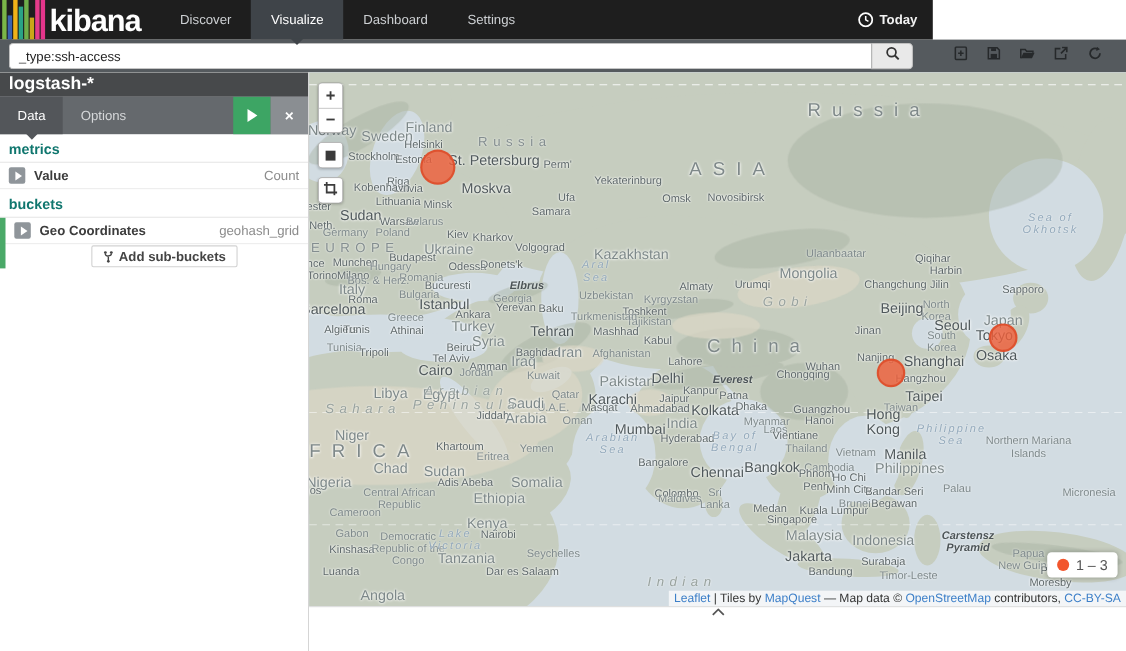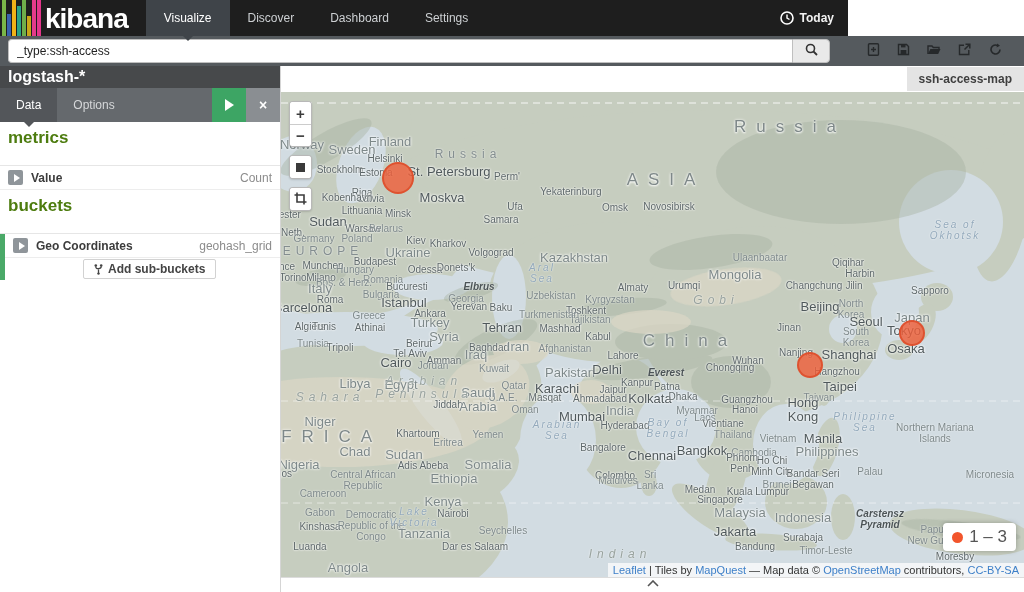--- a/index.html
+++ b/index.html
@@ -47,21 +47,21 @@
   .side-tab.active{background:#53565a;color:#fff;}
   .tab-caret{position:absolute;left:50%;bottom:-5px;margin-left:-6px;width:0;height:0;
              border-left:6px solid transparent;border-right:6px solid transparent;
              border-top:6px solid #53565a;z-index:4;}
   .apply-btn{margin-left:auto;width:34px;background:#3da564;display:flex;align-items:center;
              justify-content:center;cursor:pointer;color:#fff;}
   .discard-btn{width:34px;background:#8a8e92;display:flex;align-items:center;
              justify-content:center;cursor:pointer;color:#fff;font-weight:bold;font-size:14px;}
   .play-tri{width:0;height:0;border-top:6px solid transparent;border-bottom:6px solid transparent;
             border-left:9px solid #fff;}
-  .section-h{font-size:17px;font-weight:bold;color:#4d7c0f;padding:6px 8px 17px;border-bottom:1px solid #e6e6e6;}
+  .section-h{font-size:13px;font-weight:bold;color:#0f766e;padding:6px 8px 4px;border-bottom:1px solid #e6e6e6;}
   .agg-row{display:flex;align-items:center;height:24px;padding:0 8px;border-bottom:1px solid #ededed;}
   .toggle-ic{width:15px;height:15px;background:#8f959a;border-radius:2px;display:flex;
              align-items:center;justify-content:center;cursor:pointer;flex:0 0 15px;}
   .toggle-tri{width:0;height:0;border-top:4px solid transparent;border-bottom:4px solid transparent;
               border-left:6px solid #fff;margin-left:2px;}
   .agg-label{font-size:12px;font-weight:bold;color:#3c3c3c;margin-left:8px;}
   .agg-value{margin-left:auto;font-size:12px;color:#8c8c8c;}
   .bucket-group{position:relative;}
   .bucket-group:before{content:"";position:absolute;left:0;top:0;bottom:0;width:5px;background:#4aa968;}
   .addsub-row{height:22px;display:flex;align-items:center;}
@@ -98,21 +98,21 @@
   .map-controls{position:absolute;left:8px;top:9px;z-index:10;}
   .zbox{width:23px;background:#fff;border:1px solid rgba(0,0,0,.28);border-radius:4px;
         box-shadow:0 1px 2px rgba(0,0,0,.15);margin-bottom:8px;overflow:hidden;}
   .zbtn{height:22px;display:flex;align-items:center;justify-content:center;font-size:15px;
         font-weight:bold;color:#3c3c3c;cursor:pointer;background:#fff;}
   .zbtn + .zbtn{border-top:1px solid #ccc;}
   .fit-sq{width:9px;height:9px;background:#3a3a3a;}
   .legend{position:absolute;right:8px;bottom:26px;background:#fff;border-radius:4px;
           box-shadow:0 0 5px rgba(0,0,0,.25);padding:4px 9px;display:flex;align-items:center;z-index:10;}
   .legend-dot{width:11px;height:11px;border-radius:50%;background:#f2552c;margin-right:6px;}
-  .legend-text{font-size:17px;color:#555;}
+  .legend-text{font-size:13px;color:#555;}
   .attribution{position:absolute;right:0;bottom:0;background:rgba(255,255,255,.72);
                font-size:11px;color:#333;padding:1px 5px;z-index:9;white-space:nowrap;}
   .attr-link{color:#3d7fc8;cursor:pointer;}
 
   .spybar{height:15px;border-top:1px solid #dcdcdc;display:flex;align-items:center;justify-content:center;background:#fff;}
   .spy-chevron{font-size:10px;color:#666;line-height:10px;cursor:pointer;margin-top:-2px;}
 </style>
 </head>
 <body>
 
@@ -126,22 +126,22 @@
           <i style="background: rgb(240, 178, 24); height: 36px;"></i>
           <i style="background: rgb(42, 163, 134); height: 30px;"></i>
           <i style="background: rgb(111, 174, 74); height: 36px;"></i>
           <i style="background: rgb(202, 166, 24); height: 20px;"></i>
           <i style="background: rgb(228, 59, 138); height: 36px;"></i>
           <i style="background: rgb(229, 53, 139); height: 36px;"></i>
         </div>
       <div class="logo-text">kibana</div>
     </div>
     <div class="nav-items" id="nav-items">
+        <div class="nav-item">Discover</div>
         <div class="nav-item active">Visualize<div class="nav-caret"></div></div>
-        <div class="nav-item">Discover</div>
         <div class="nav-item">Dashboard</div>
         <div class="nav-item">Settings</div>
       </div>
     <div class="nav-right">
       <span class="clock-ic">
         <svg width="14" height="14" viewBox="0 0 14 14">
             <circle cx="7" cy="7" r="6" fill="none" stroke="#fff" stroke-width="1.6"></circle>
             <path d="M7 3.5 V7 L9.5 8.5" fill="none" stroke="#fff" stroke-width="1.4"></path>
           </svg>
       </span>
@@ -254,23 +254,20 @@
                   <circle cx="4.5" cy="9.6" r="1.2" fill="#444"></circle>
                 </svg>
             </span>
             <span>Add sub-buckets</span>
           </div>
         </div>
       </div>
     </div>
 
     <div class="main">
-      <div class="viz-header">
-        <div class="viz-chip">ssh-access-map</div>
-      </div>
 
       <div class="map">
         <svg class="base" width="743" height="485" viewBox="0 0 743 485">
           <rect x="0" y="0" width="743" height="485" fill="#d2dce2"></rect>
           <g fill="#c6cdbf">
 
             <ellipse cx="380" cy="18" rx="410" ry="100"></ellipse>
             <ellipse cx="430" cy="110" rx="340" ry="92"></ellipse>
             <ellipse cx="60" cy="150" rx="125" ry="75"></ellipse>
             <ellipse cx="55" cy="45" rx="78" ry="50" transform="rotate(-20 55 45)"></ellipse>

